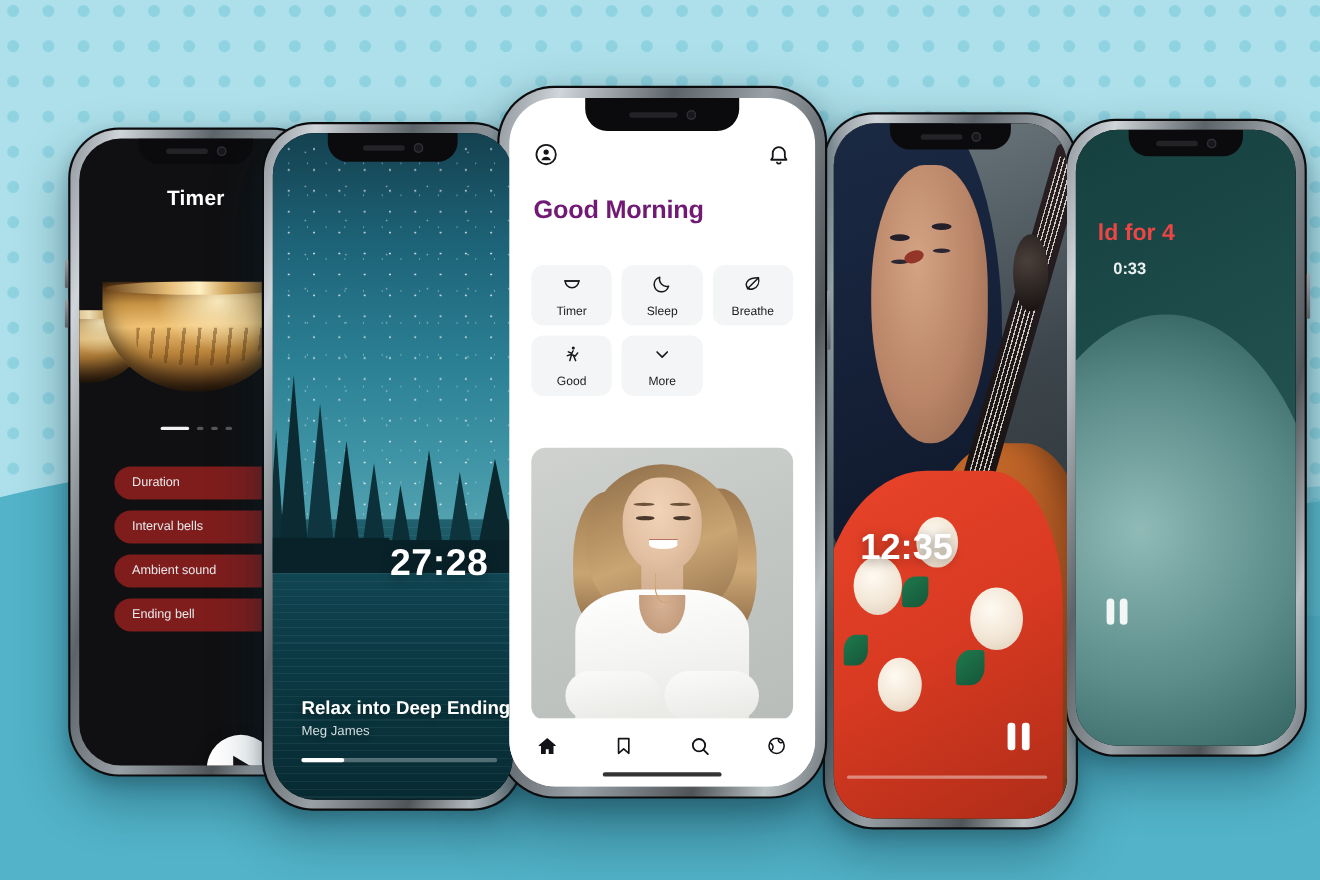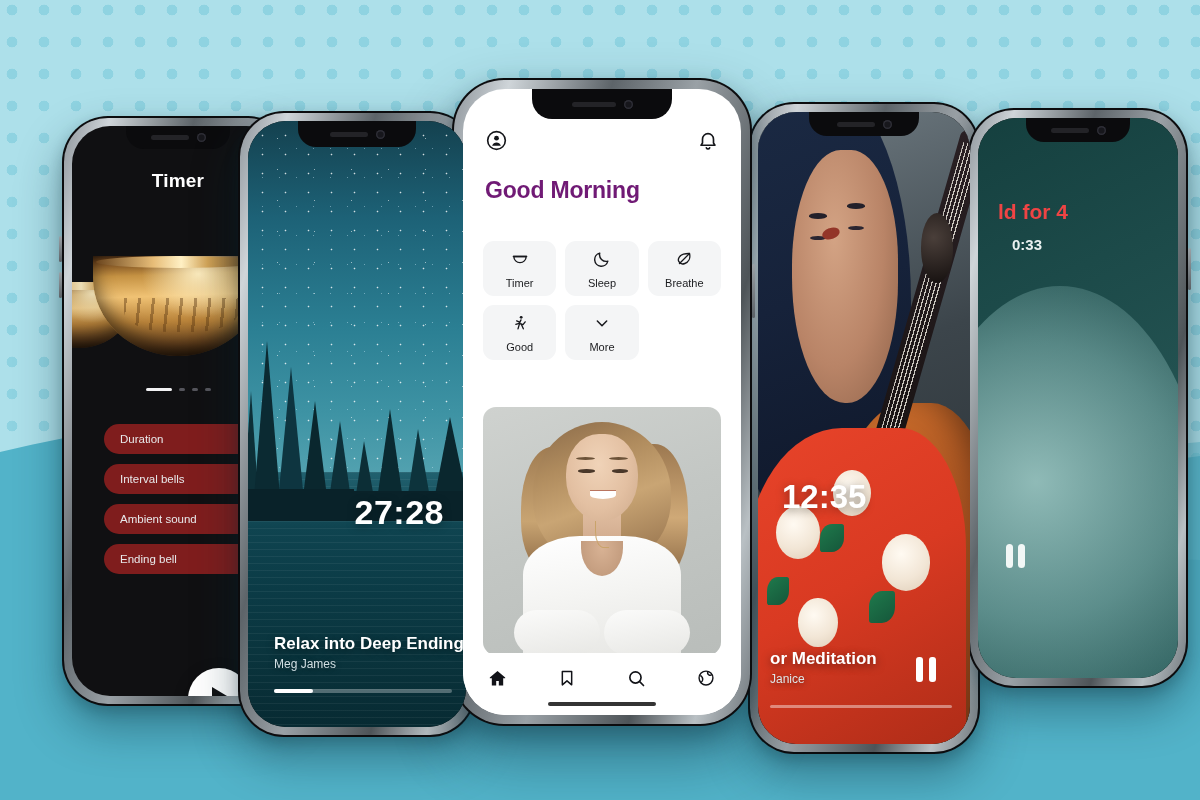--- a/index.html
+++ b/index.html
@@ -374,24 +374,20 @@
           <span class="cello-flower" style="left:40%; top:12%; width:17%; height:13%;"></span>
           <span class="cello-flower" style="left:62%; top:30%; width:22%; height:16%;"></span>
           <span class="cello-flower" style="left:24%; top:48%; width:18%; height:14%;"></span>
           <span class="cello-leaf" style="left:34%; top:27%; width:11%; height:8%;"></span>
           <span class="cello-leaf" style="left:56%; top:46%; width:12%; height:9%;"></span>
           <span class="cello-leaf" style="left:10%; top:42%; width:10%; height:8%;"></span>
         </div>
       </div>
 
       <div class="p4-time">12:35</div>
-      <div class="p4-meta">
-        <div class="p4-title">or Meditation</div>
-        <div class="p4-sub">Janice</div>
-      </div>
       <div class="p4-pause">
         <i></i>
         <i></i>
       </div>
       <div class="p4-bar"></div>
     </div>
   </div>
 
   <div class="phone" id="phone5">
     <div class="side-btn" style="right:-3px; top:140px; width:3px; height:42px;"></div>

